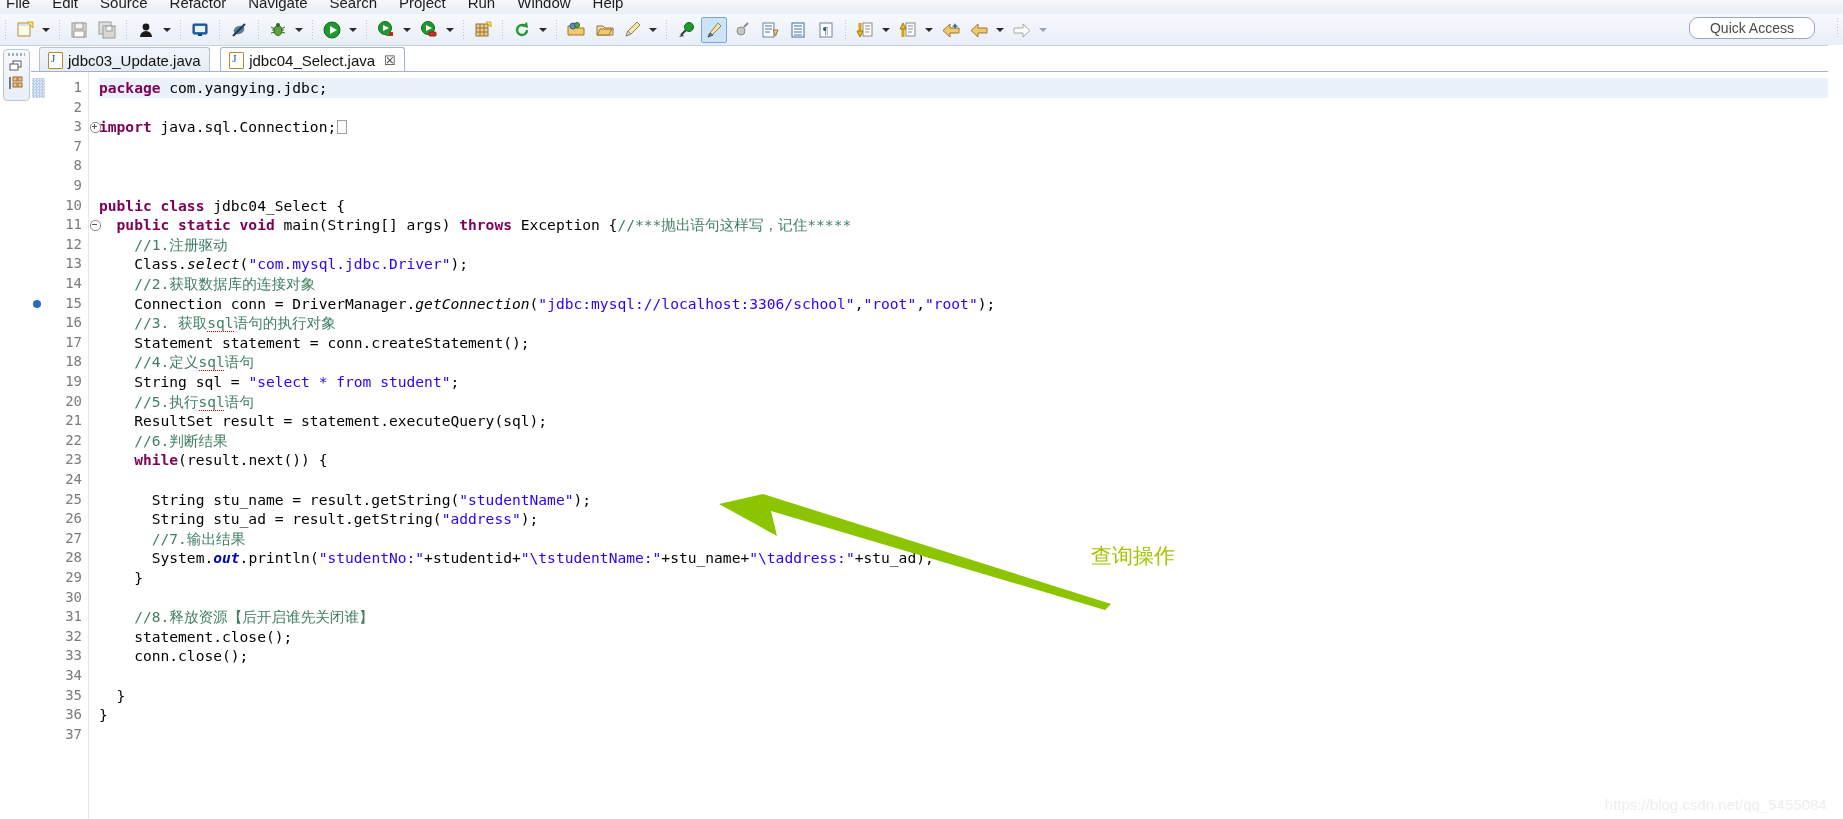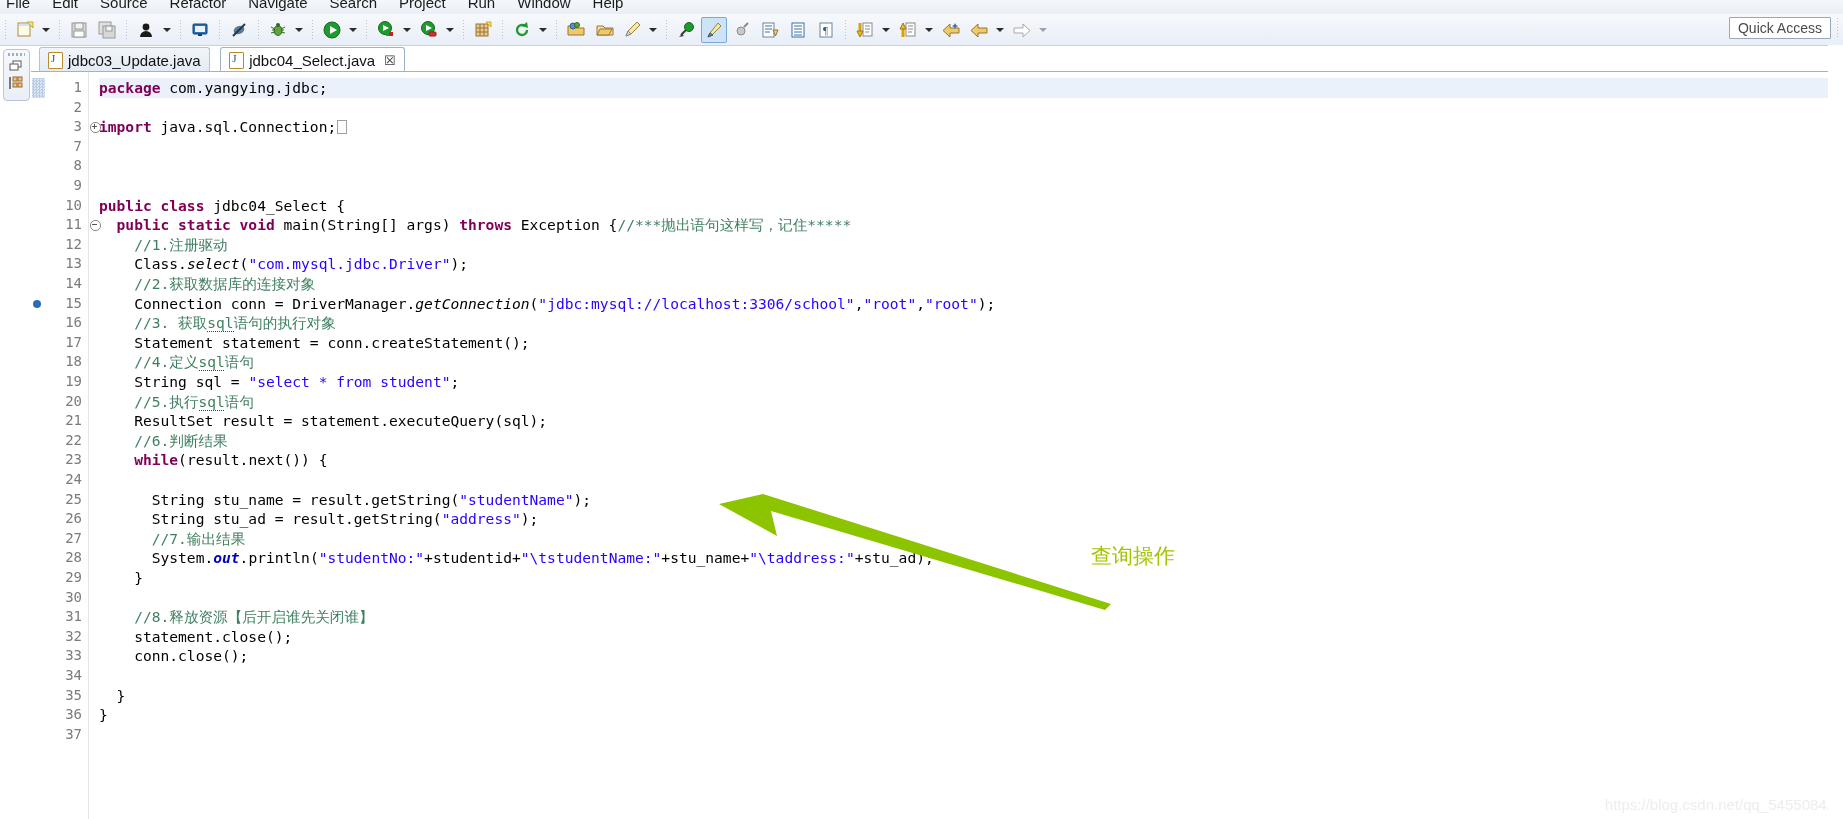--- a/index.html
+++ b/index.html
@@ -41,23 +41,23 @@
   .tb-arrow{
     width:13px;height:24px;display:flex;align-items:center;justify-content:center;
     margin-right:2px;
   }
   .tb-arrow i{
     width:0;height:0;border-left:4px solid transparent;border-right:4px solid transparent;
     border-top:4px solid #2b2b2b;display:block;
   }
   .tb-arrow.dim i{border-top-color:#9aa4b0;}
   .quick-access{
-    position:absolute;right:12px;top:3px;
+    position:absolute;right:28px;top:3px;
     border:1px solid #9ba7b6;background:#fff;
-    padding:2px 8px;font-size:14px;color:#4a4a4a;border-radius:1px;
+    padding:2px 20px;font-size:14px;color:#4a4a4a;border-radius:9px;
   }
   .qa-sep{position:absolute;right:5px;top:4px;width:1px;height:20px;
     background:repeating-linear-gradient(#b9c3d2 0 1px,transparent 1px 3px);}
   
   .viewstack{
     position:absolute;left:3px;top:49px;width:25px;height:50px;
     background:linear-gradient(#f6f9fc,#e9eff7);
     border:1px solid #b9c6d6;border-radius:4px;
   }
   .vs-grip{position:absolute;left:4px;top:3px;width:17px;height:3px;

